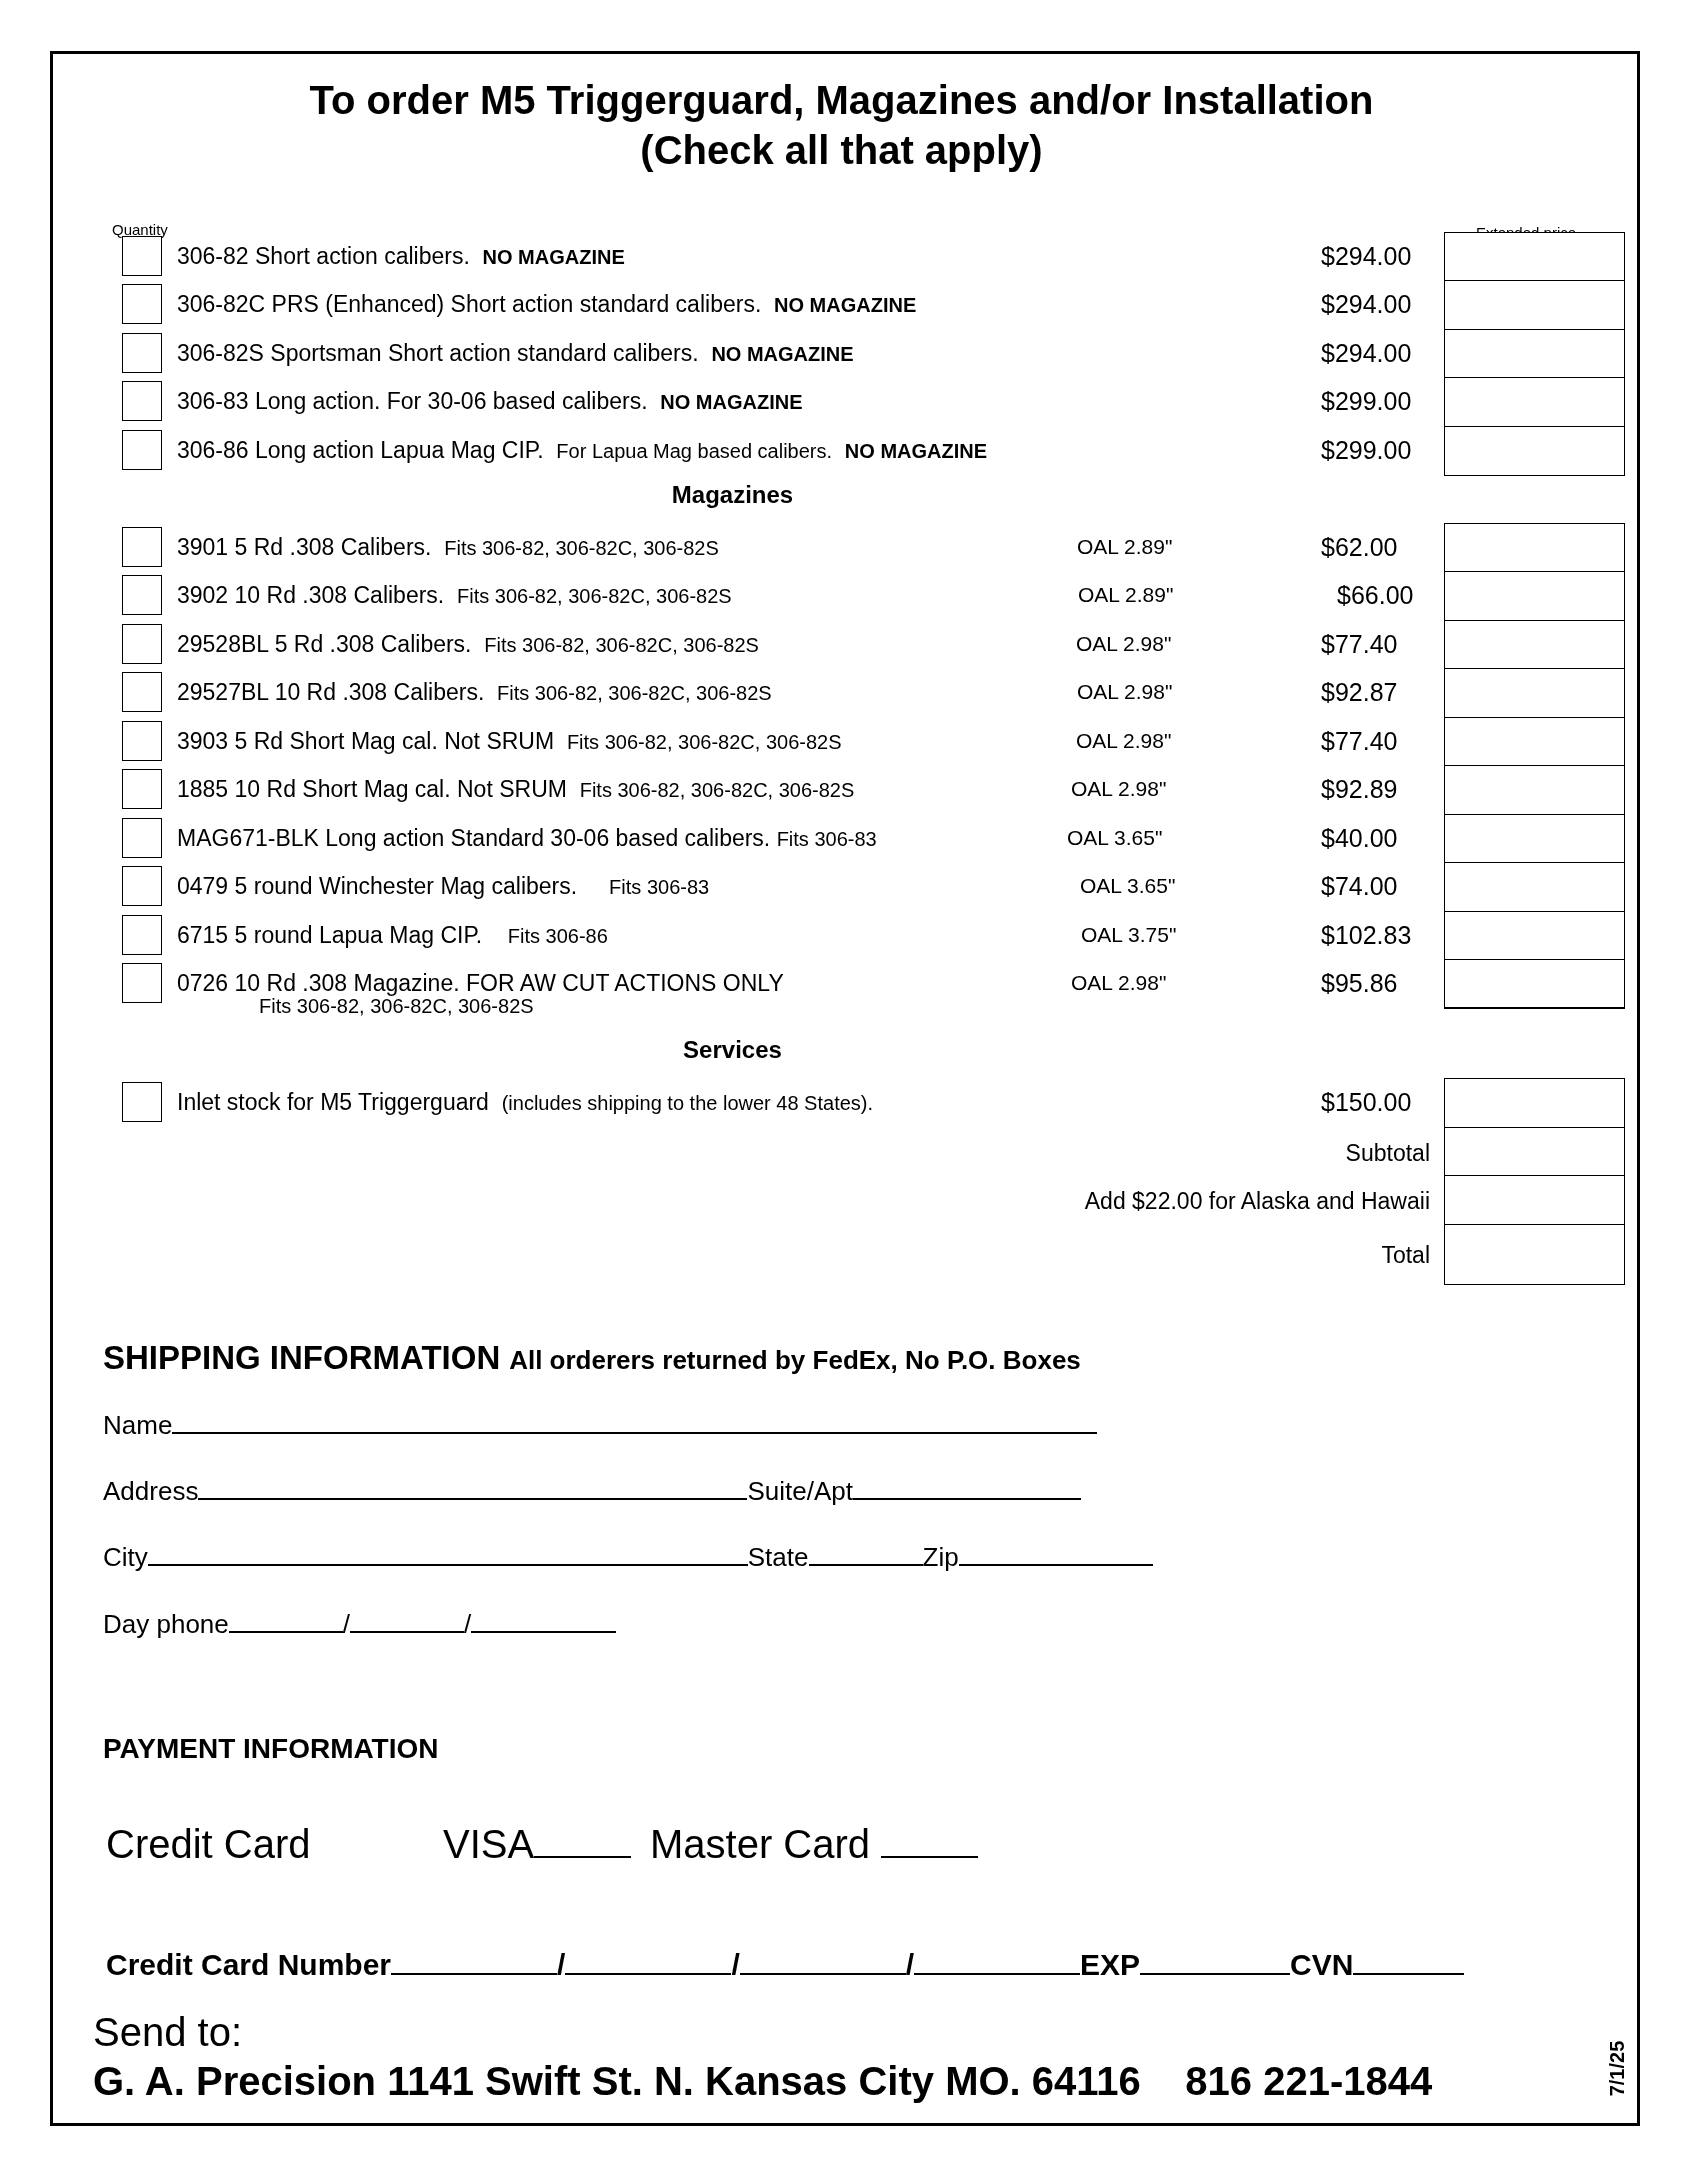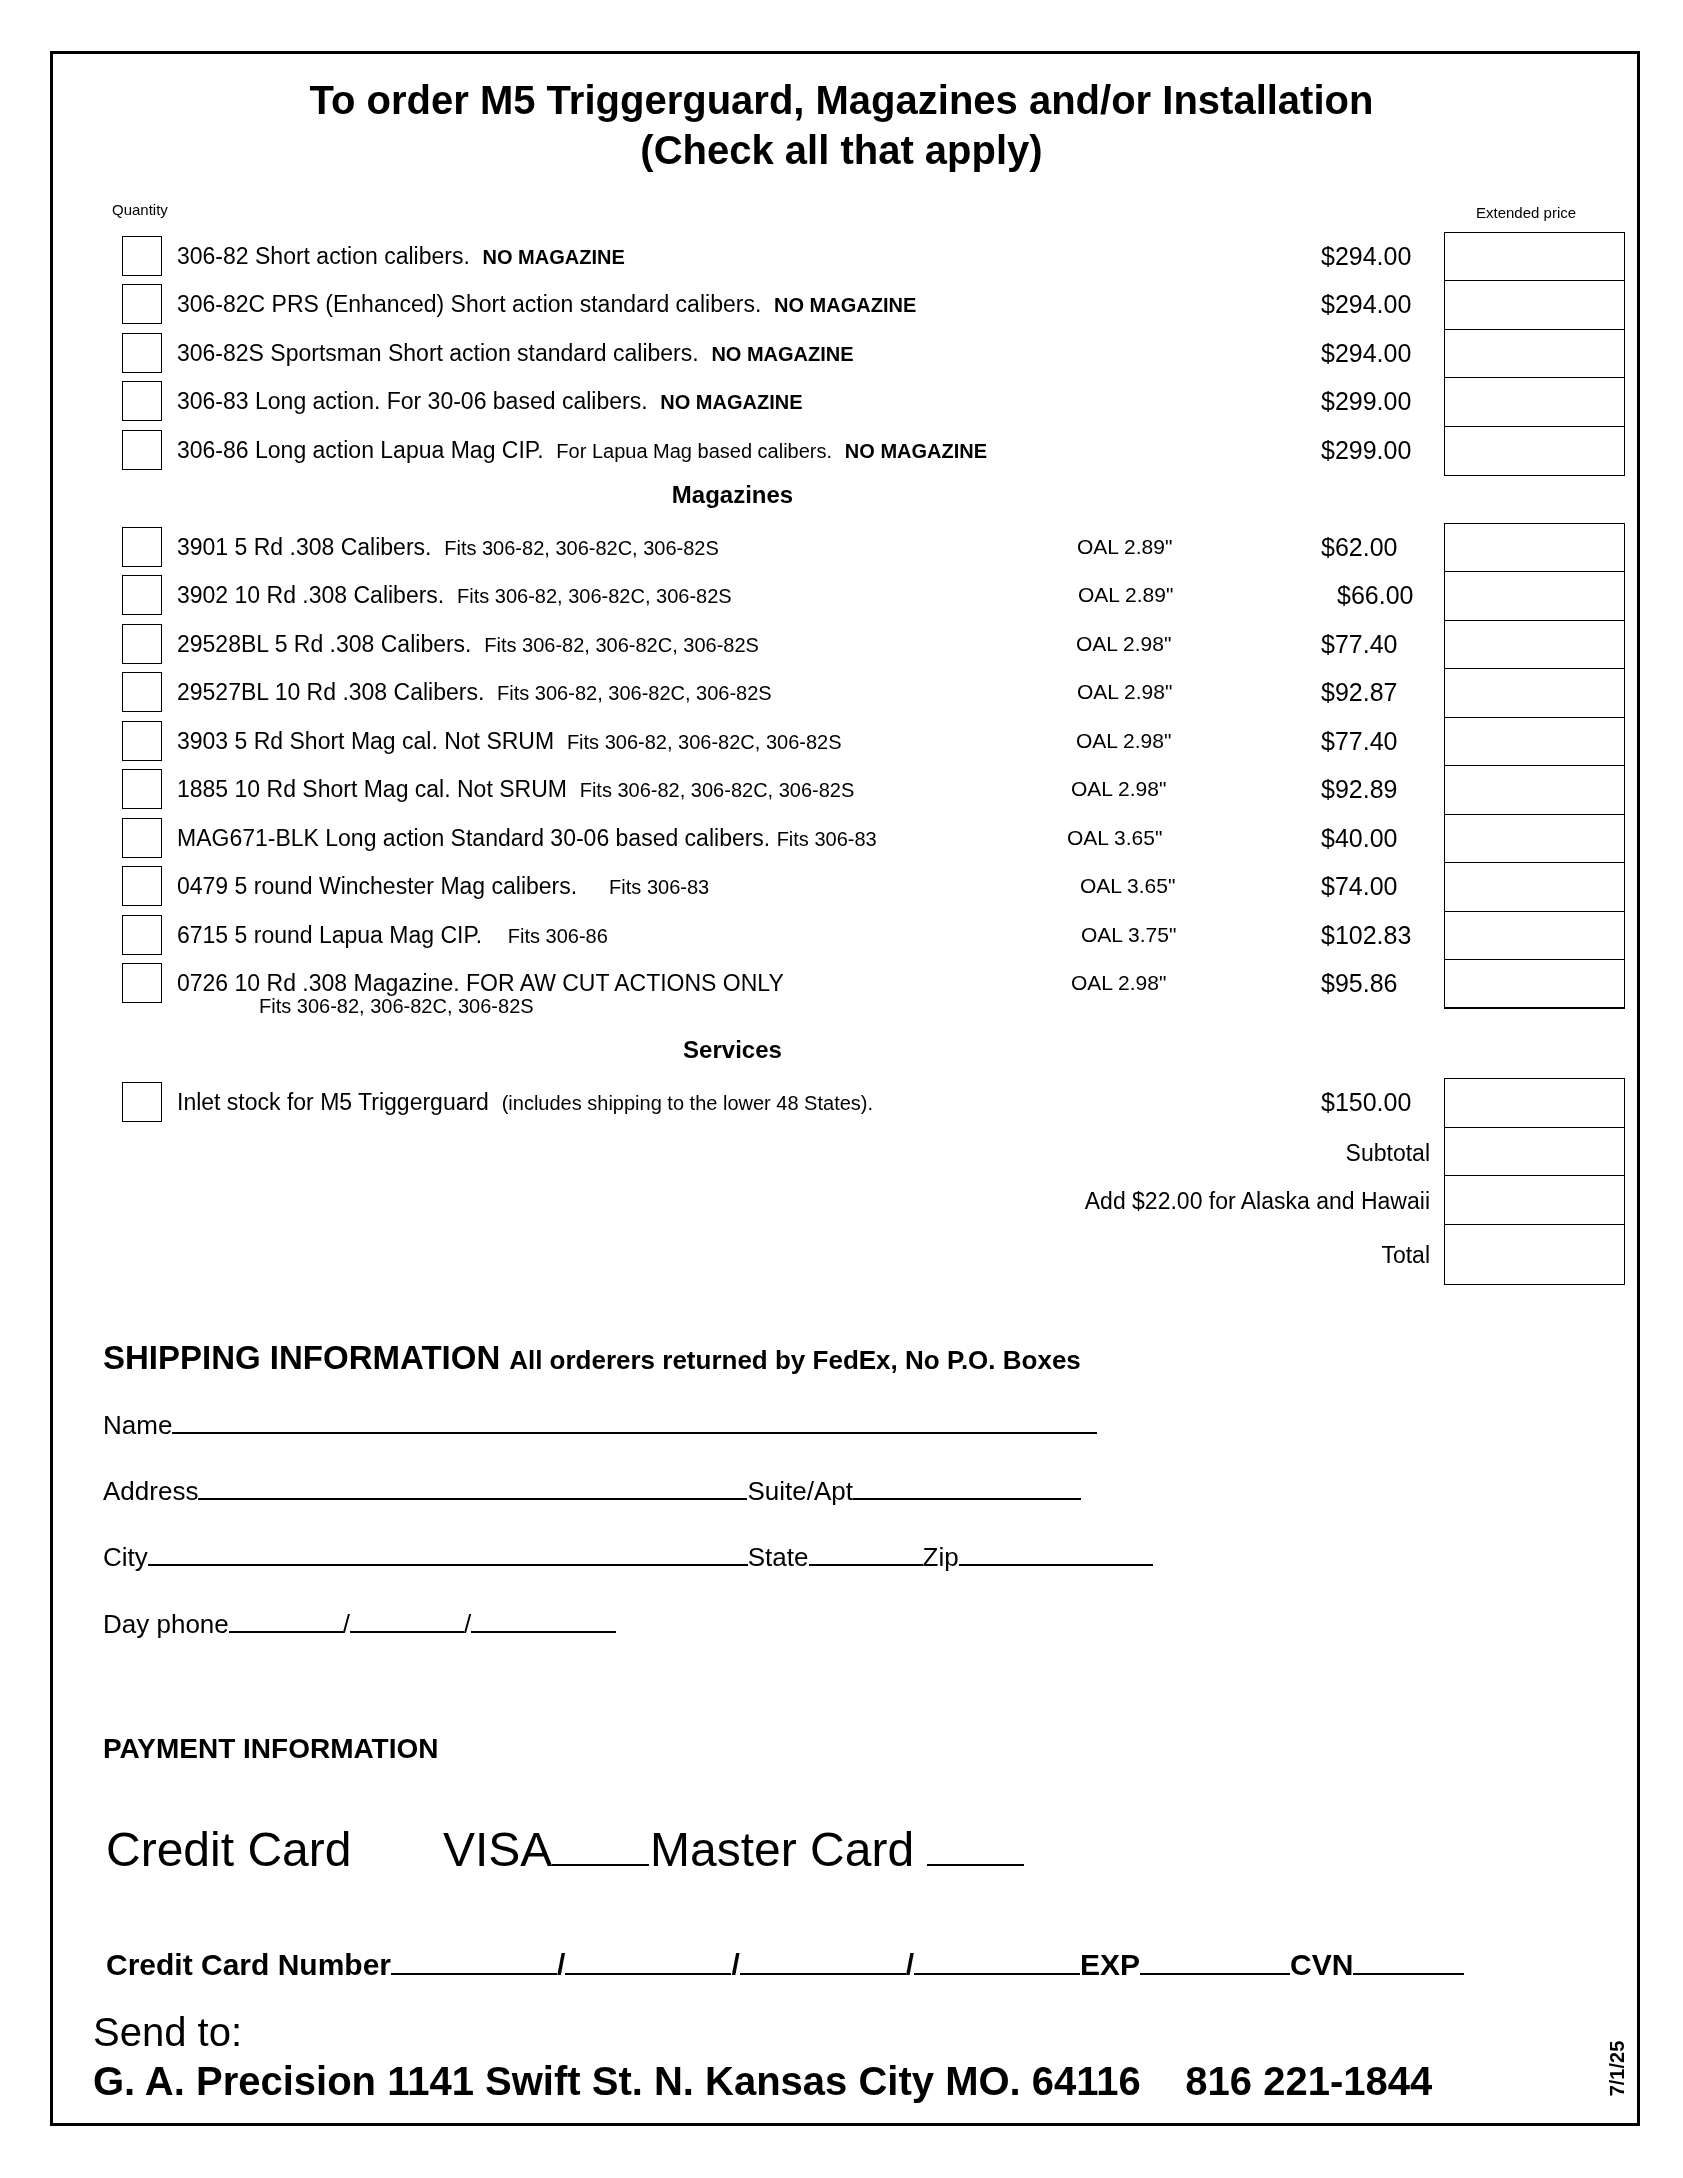--- a/index.html
+++ b/index.html
@@ -1,34 +1,34 @@
 <!DOCTYPE html>
 <html><head>
 <meta charset="utf-8">
 <style>
   html, body { margin: 0; padding: 0; background: #ffffff; }
   body { width: 1683px; height: 2178px; position: relative; font-family: "Liberation Sans", sans-serif; color: #000; }
   .frame { position: absolute; left: 50px; top: 51px; width: 1590px; height: 2075px; border: 3px solid #000; box-sizing: border-box; }
-  .abs { position: absolute; white-space: nowrap; }
+  .abs { position: absolute; white-space: nowrap; margin-top: 20px; }
   .title { position: absolute; left: 0; width: 1683px; text-align: center; font-weight: bold; font-size: 40px; line-height: 50px; }
   .colhead { font-size: 15px; }
   .cb { position: absolute; left: 122px; width: 40px; height: 40px; border: 1.5px solid #000; box-sizing: border-box; background: #fff; }
   .rowtext { position: absolute; left: 177px; font-size: 23px; white-space: nowrap; line-height: 28px; }
   .rowtext .sm { font-size: 20px; }
   .rowtext .b { font-weight: bold; font-size: 20px; }
   .sub { position: absolute; left: 259px; font-size: 20px; white-space: nowrap; }
   .oal { position: absolute; font-size: 21px; white-space: nowrap; line-height: 28px; }
   .price { position: absolute; left: 1321px; font-size: 25px; white-space: nowrap; line-height: 28px; }
   .pbox { position: absolute; left: 1444px; width: 181px; height: 50px; border: 1.5px solid #000; box-sizing: border-box; background: #fff; }
   .section { position: absolute; left: 0; width: 1465px; text-align: center; font-weight: bold; font-size: 24px; }
   .totlabel { position: absolute; right: 253px; font-size: 23px; white-space: nowrap; text-align: right; }
   .h2 { position: absolute; left: 103px; font-weight: bold; white-space: nowrap; }
   .field { position: absolute; font-size: 26px; white-space: nowrap; }
   .line { display: inline-block; border-bottom: 2.5px solid #000; height: 22px; vertical-align: baseline; }
-  .pay { position: absolute; font-size: 48px; white-space: nowrap; }
+  .pay { position: absolute; font-size: 40px; white-space: nowrap; }
   .ccn { position: absolute; left: 106px; font-size: 30px; font-weight: bold; white-space: nowrap; }
   .sendto { position: absolute; left: 93px; font-size: 40px; white-space: nowrap; }
   .addr { position: absolute; left: 93px; font-size: 40px; font-weight: bold; white-space: nowrap; }
   .date { position: absolute; left: 1590px; top: 2057px; font-size: 20px; font-weight: bold; transform: rotate(-90deg); transform-origin: center; white-space: nowrap; }
 </style>
 </head>
 <body>
 
 <div class="frame"></div>
 

